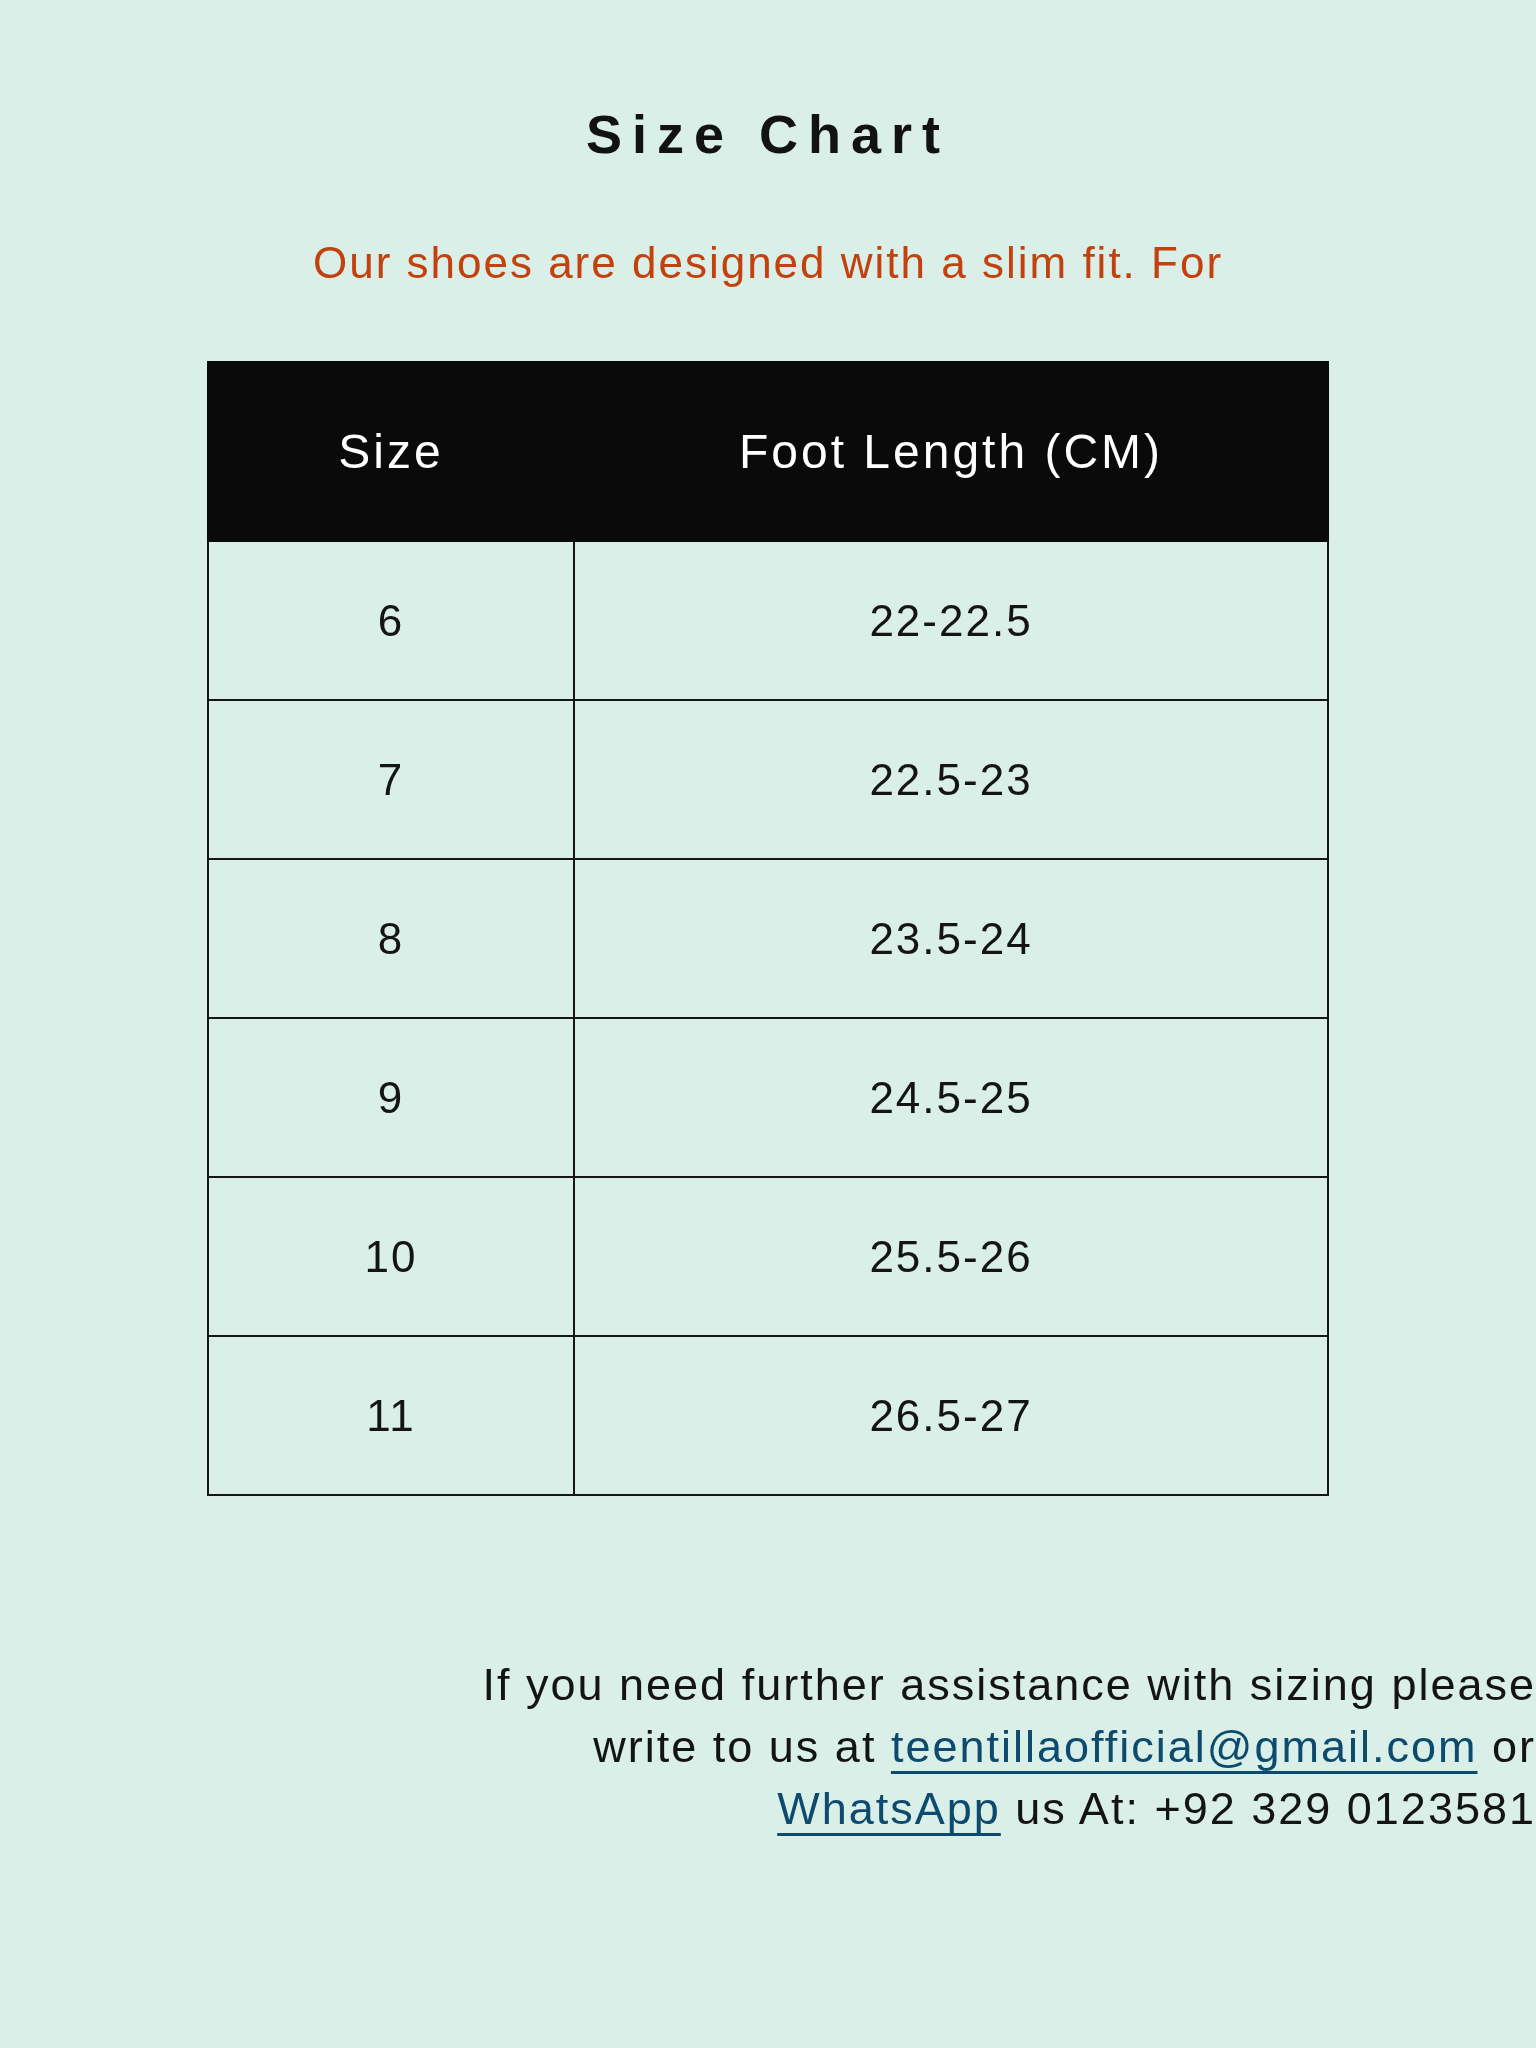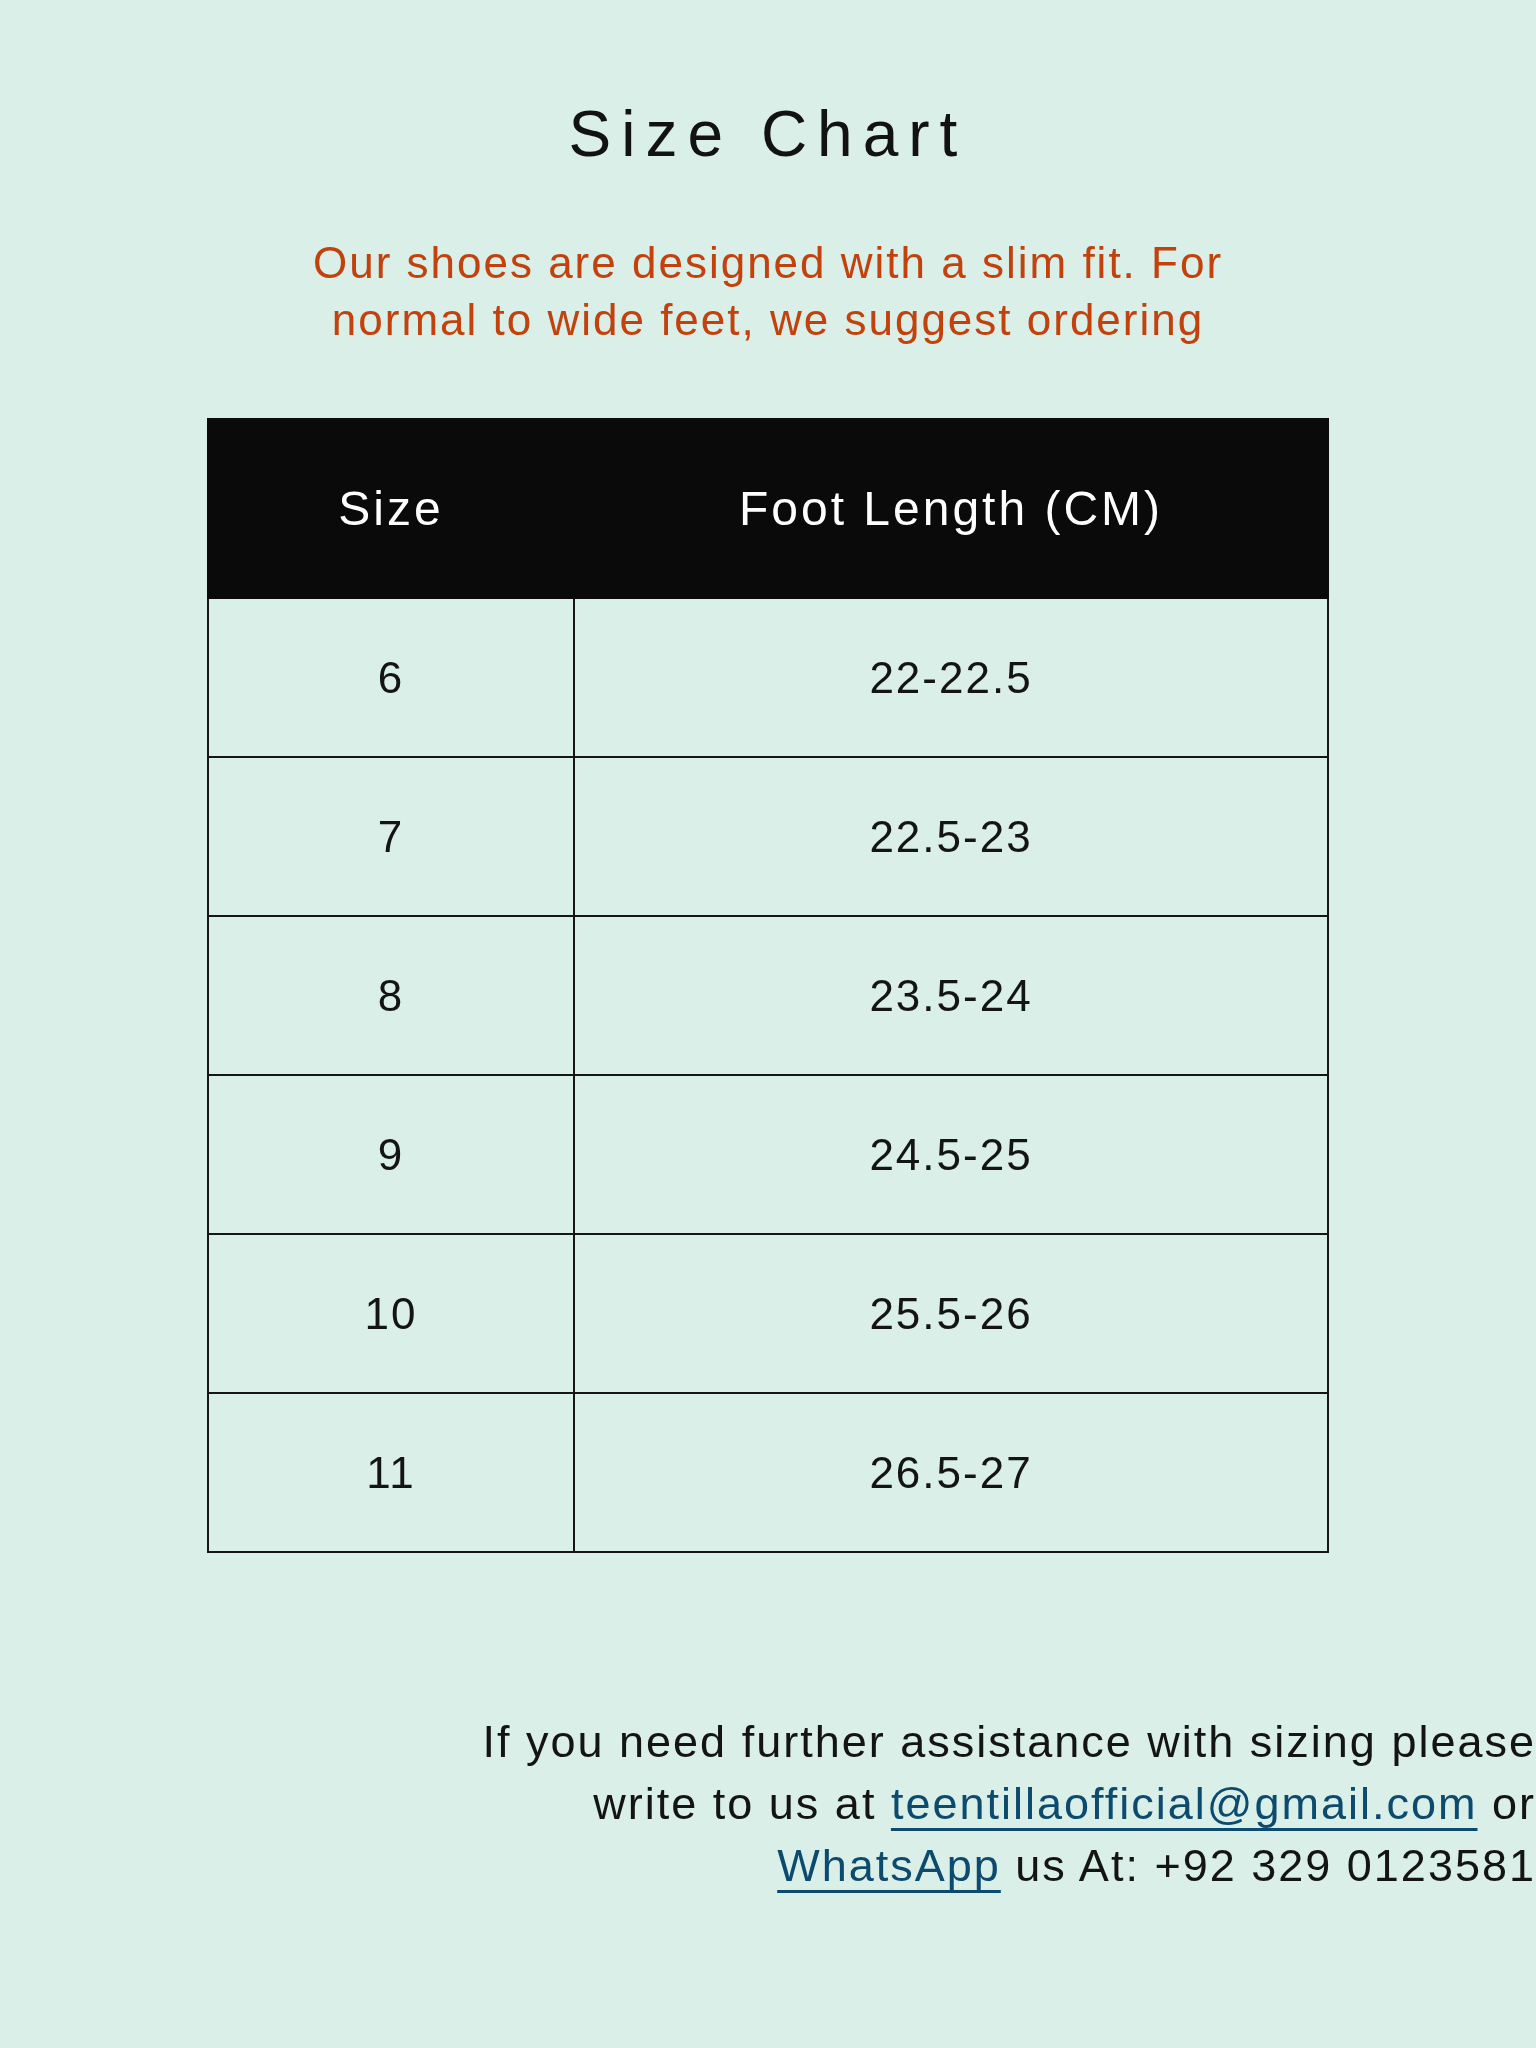--- a/index.html
+++ b/index.html
@@ -15,24 +15,24 @@
     overflow: hidden;
   }
   .page {
     width: 1536px;
     height: 2048px;
     position: relative;
   }
   .title {
     padding-top: 92px;
     text-align: center;
-    font-size: 64px;
+    font-size: 54px;
     line-height: 84px;
     letter-spacing: 10px;
-    font-weight: 400;
+    font-weight: 700;
     color: #121212;
   }
   .intro {
     margin-top: 58px;
     text-align: center;
     font-size: 44px;
     line-height: 57px;
     letter-spacing: 2px;
     color: #c2410c;
   }
@@ -84,21 +84,20 @@
 </style>
 </head>
 <body>
 
 <div class="page">
 
   <div class="title">Size Chart</div>
 
   <div class="intro">
     <div>Our shoes are designed with a slim fit. For</div>
-    <div>normal to wide feet, we suggest ordering</div>
   </div>
 
   <table class="size-table">
     <colgroup>
       <col class="col-size">
       <col class="col-foot">
     </colgroup>
     <thead>
       <tr>
         <th>Size</th>

